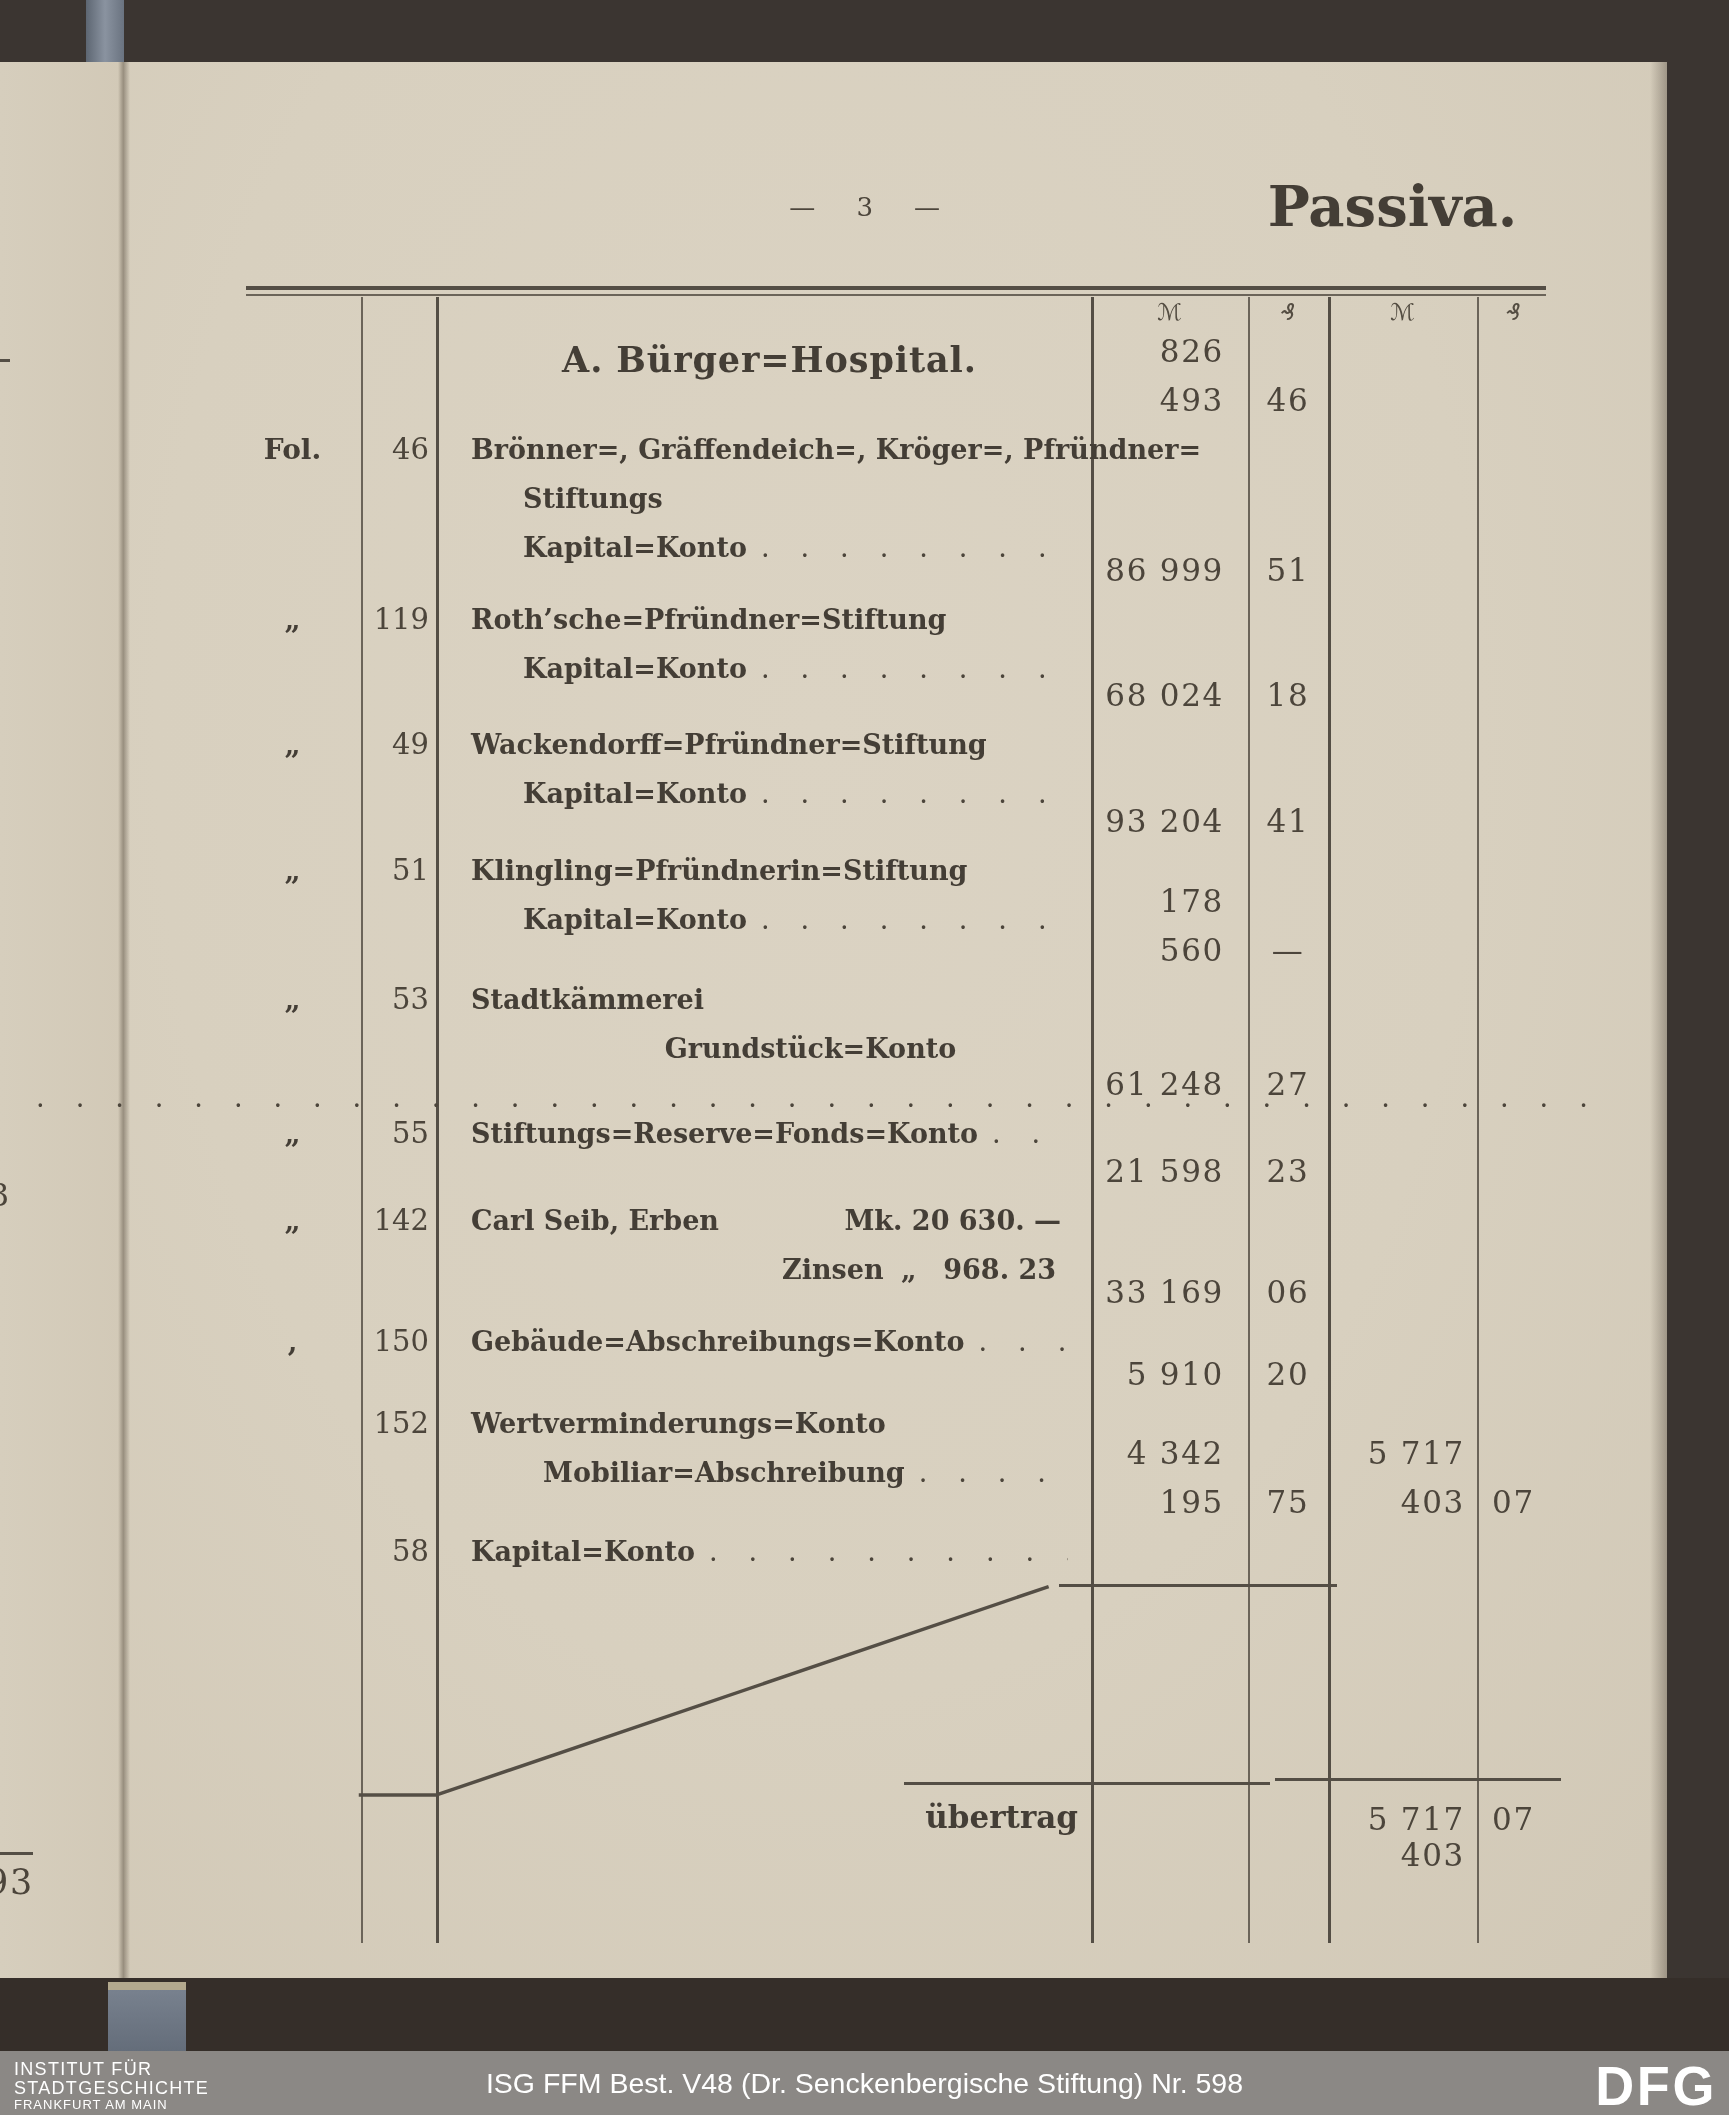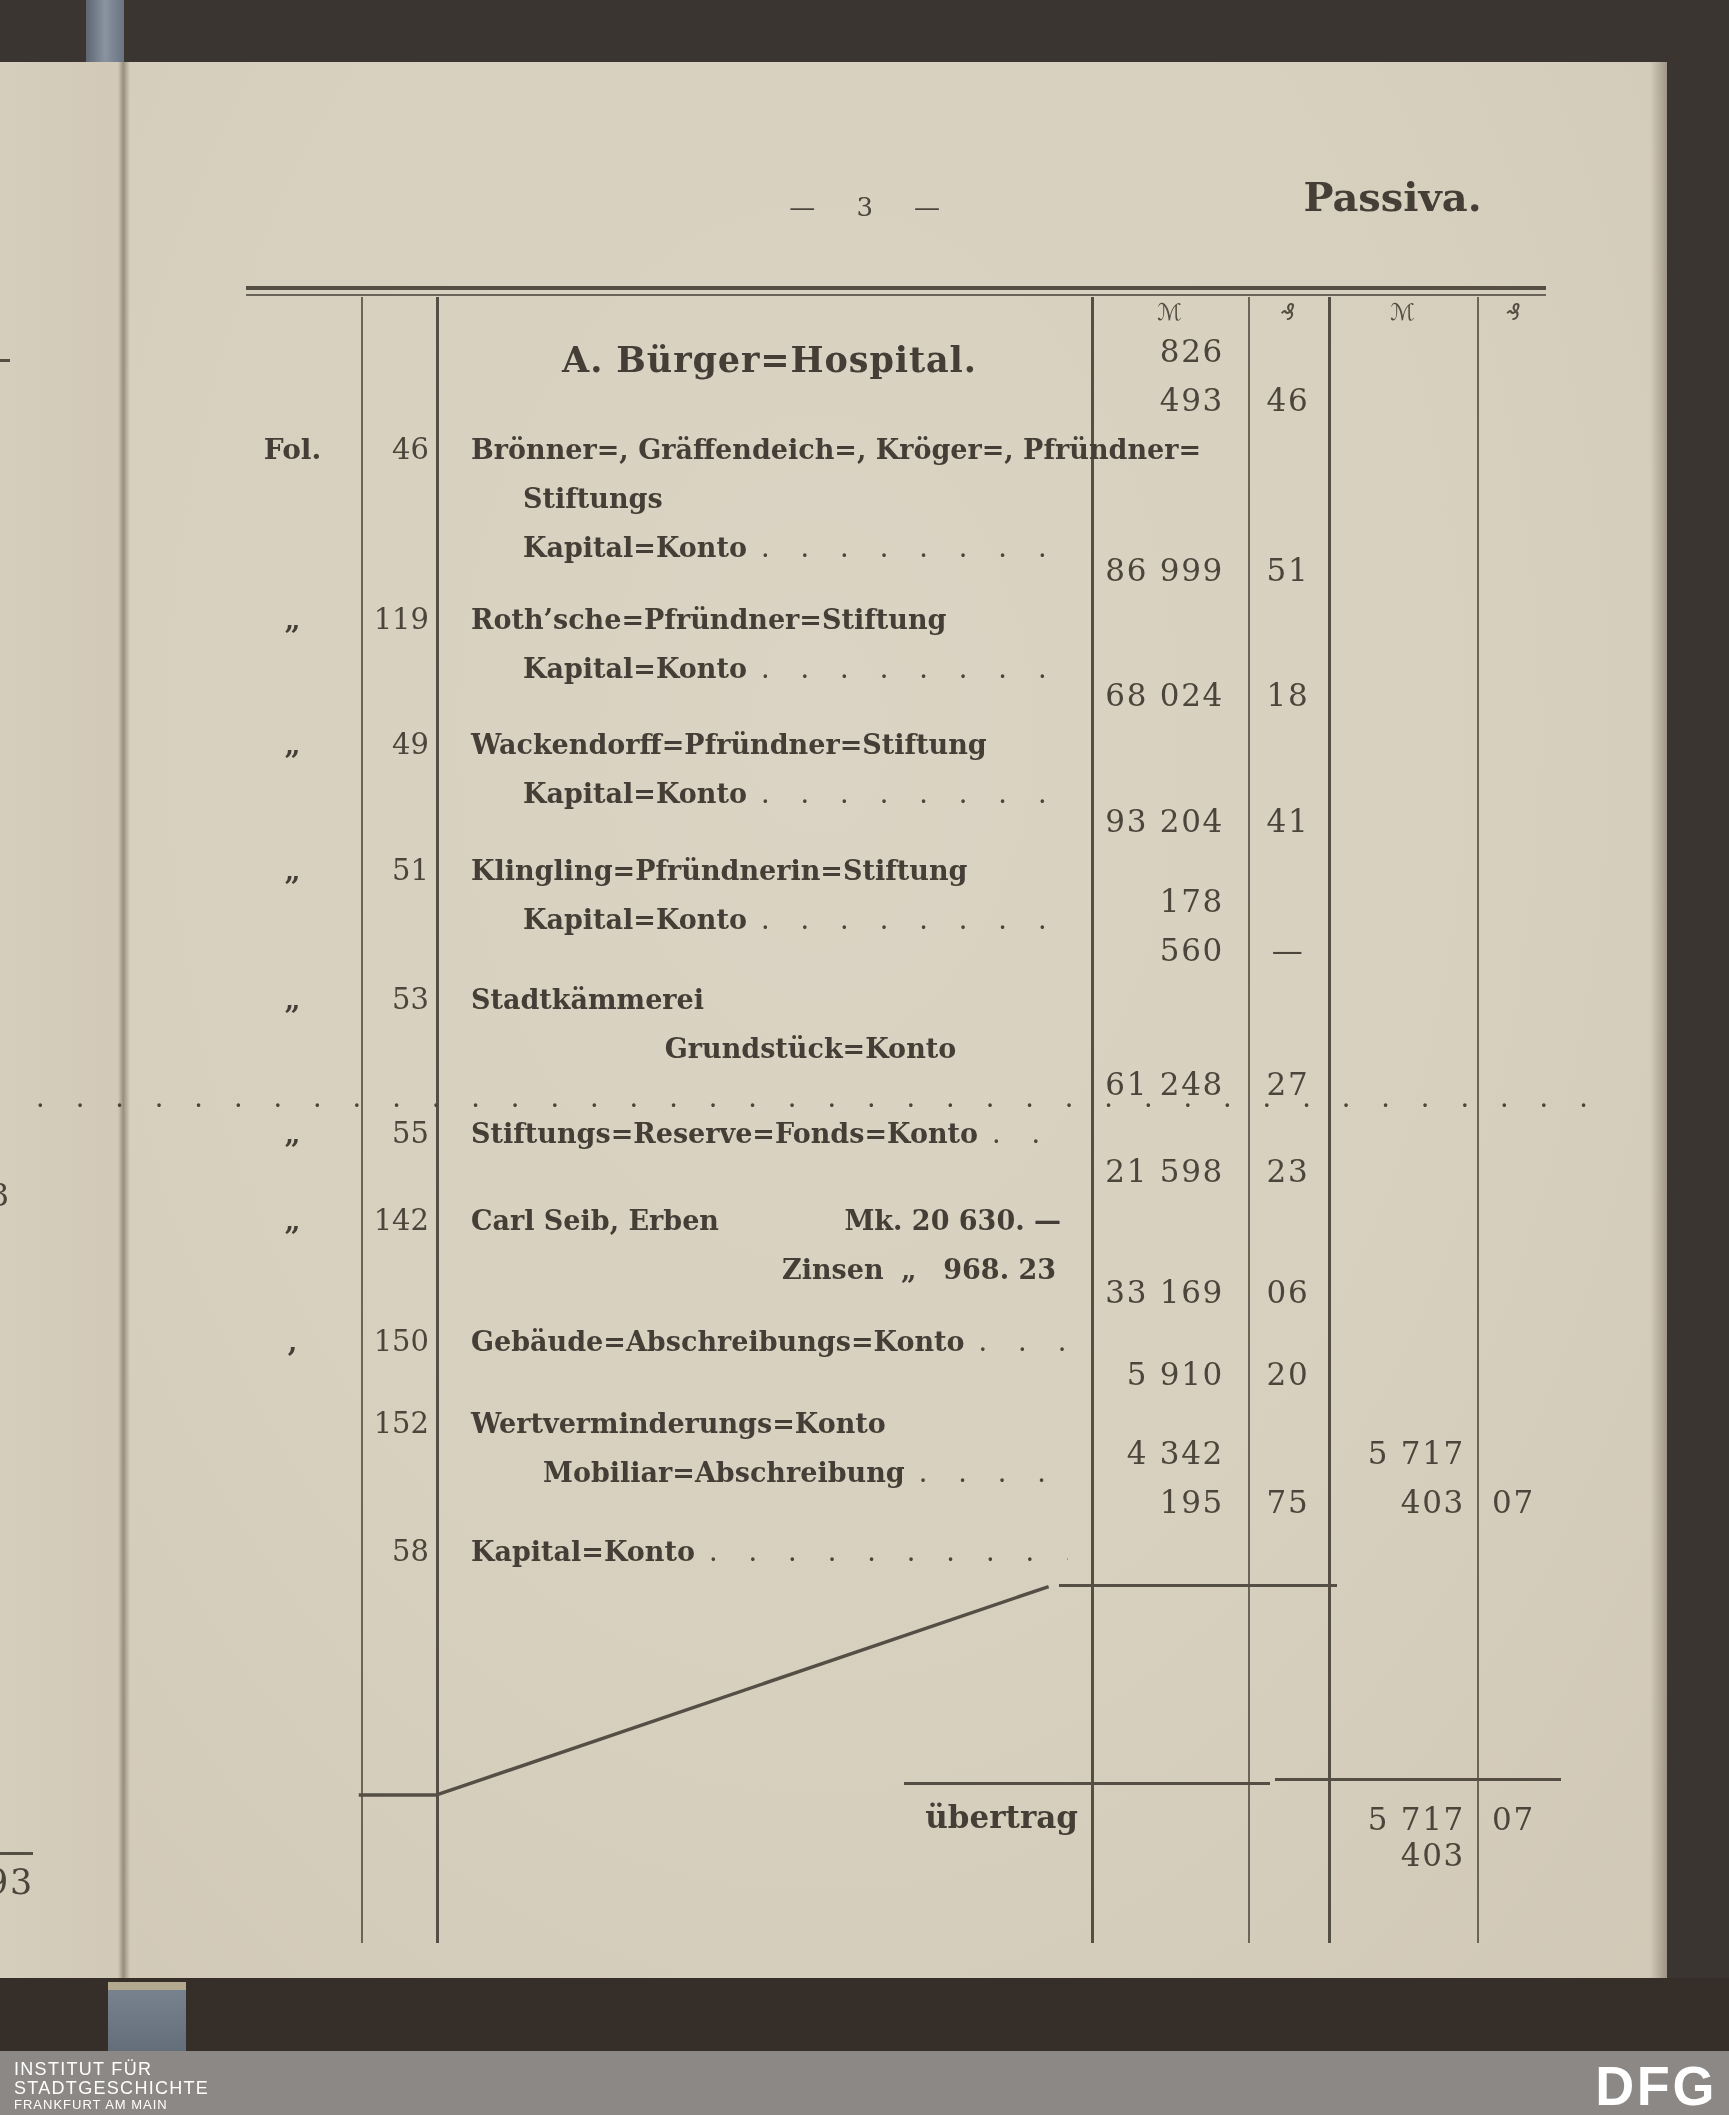--- a/index.html
+++ b/index.html
@@ -25,21 +25,21 @@
   .fold{left:118px;top:62px;width:12px;height:1916px;
         background:linear-gradient(to right,rgba(120,110,95,0),rgba(120,110,95,.65) 45%,rgba(120,110,95,0));}
   .paper-right-shadow{left:1650px;top:62px;width:17.3px;height:1916px;
         background:linear-gradient(to right,rgba(60,50,40,0),rgba(60,50,40,.35));}
 
   
   .fraktur{font-family:"DejaVu Serif", serif;font-weight:bold;color:#443e36;}
   .antiqua{font-family:"DejaVu Serif", serif;color:#4c453b;}
   .page-num{left:774px;top:192px;width:190px;text-align:center;font-size:26px;
             color:#4c453b;letter-spacing:8.6px;word-spacing:15.6px;}
-  .passiva{left:1254px;top:173px;width:277px;text-align:center;font-size:40px;}
+  .passiva{left:1254px;top:173px;width:277px;text-align:center;font-size:56px;}
   .section-title{left:471px;top:339px;width:597px;text-align:center;font-size:35px;letter-spacing:0.9px;}
 
   
   .rule{position:absolute;background:#544e45;}
   .hr-top1{left:246px;top:286px;width:1300px;height:3.5px;}
   .hr-top2{left:246px;top:294px;width:1300px;height:1.7px;background:#6b6459;}
   .v1{left:361px;top:297px;width:1.7px;height:1646px;background:#6b6459;}
   .v2{left:436px;top:297px;width:2.6px;height:1646px;}
   .v3{left:1091px;top:297px;width:2.6px;height:1646px;}
   .v4{left:1248px;top:297px;width:1.7px;height:1646px;background:#6b6459;}
@@ -303,17 +303,18 @@
   <div class="abs carry-label fraktur">übertrag</div>
   <div class="abs carry-m2 antiqua">5 717 403</div>
   <div class="abs carry-p2 antiqua">07</div>
 
   <div class="abs footer-bar">
     <div class="inst">
       <div class="b">INSTITUT FÜR</div>
       <div class="b">STADTGESCHICHTE</div>
       <div class="s">FRANKFURT AM MAIN</div>
     </div>
+    <div class="ref">ISG FFM Best. V48 (Dr. Senckenbergische Stiftung) Nr. 598</div>
     <div class="dfg">DFG</div>
   </div>
 
 </div>
 
 
 </body></html>

